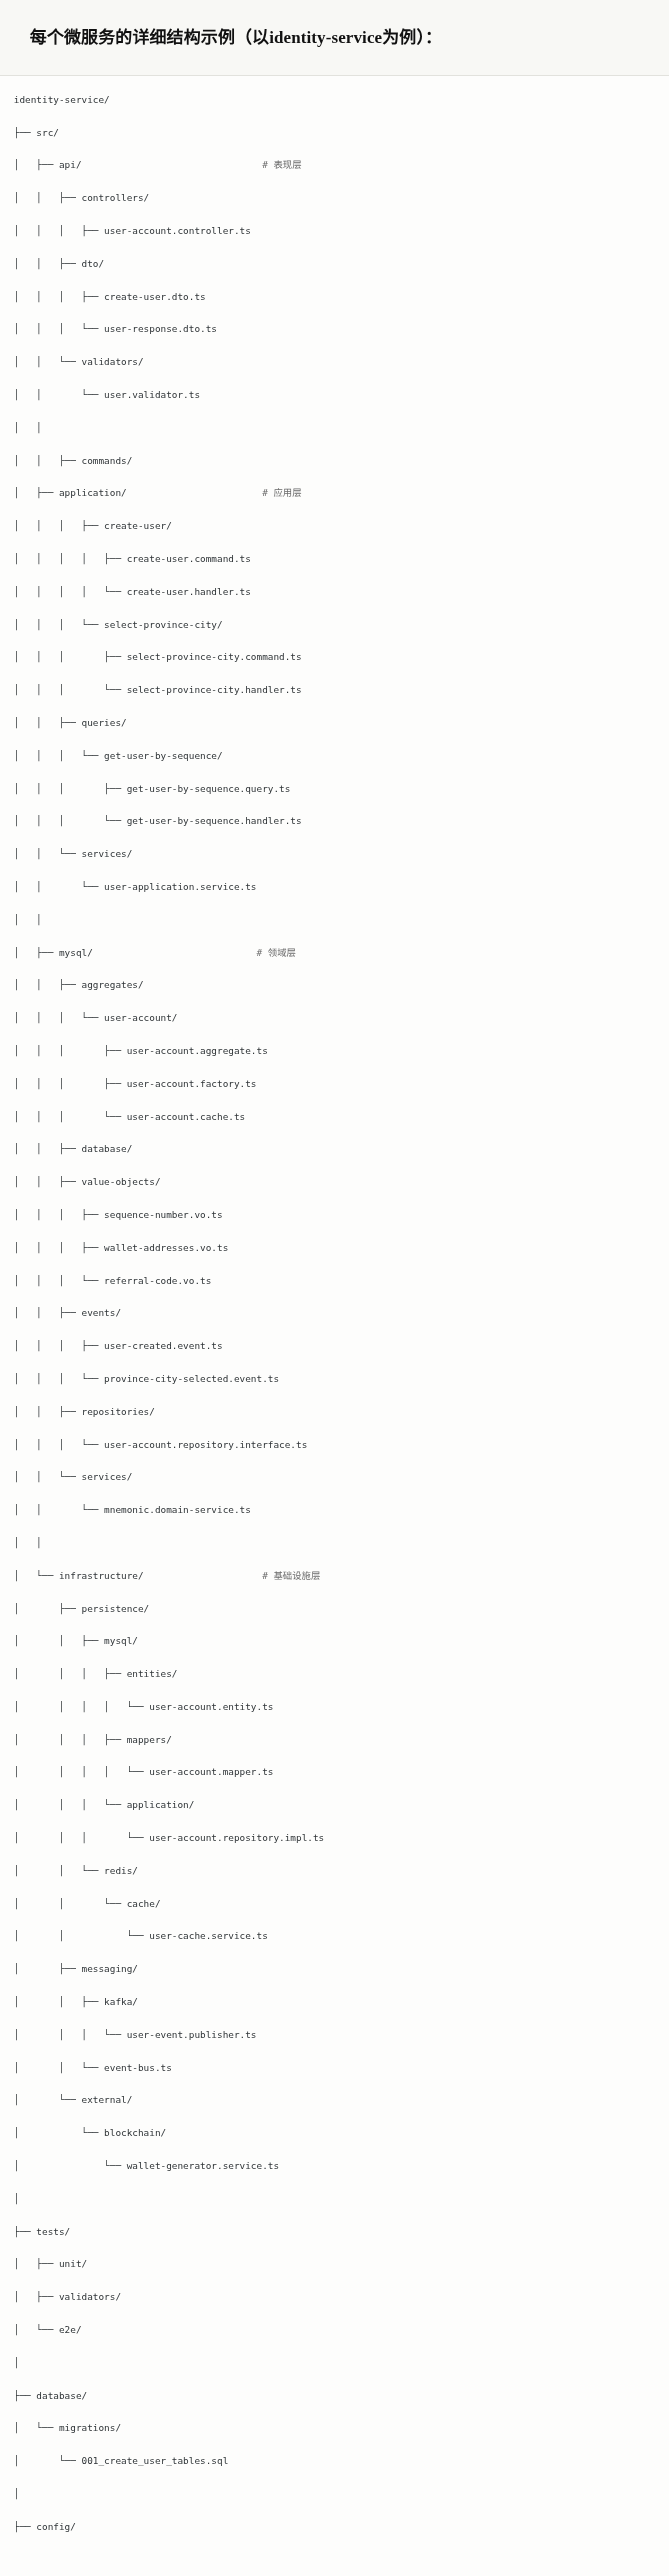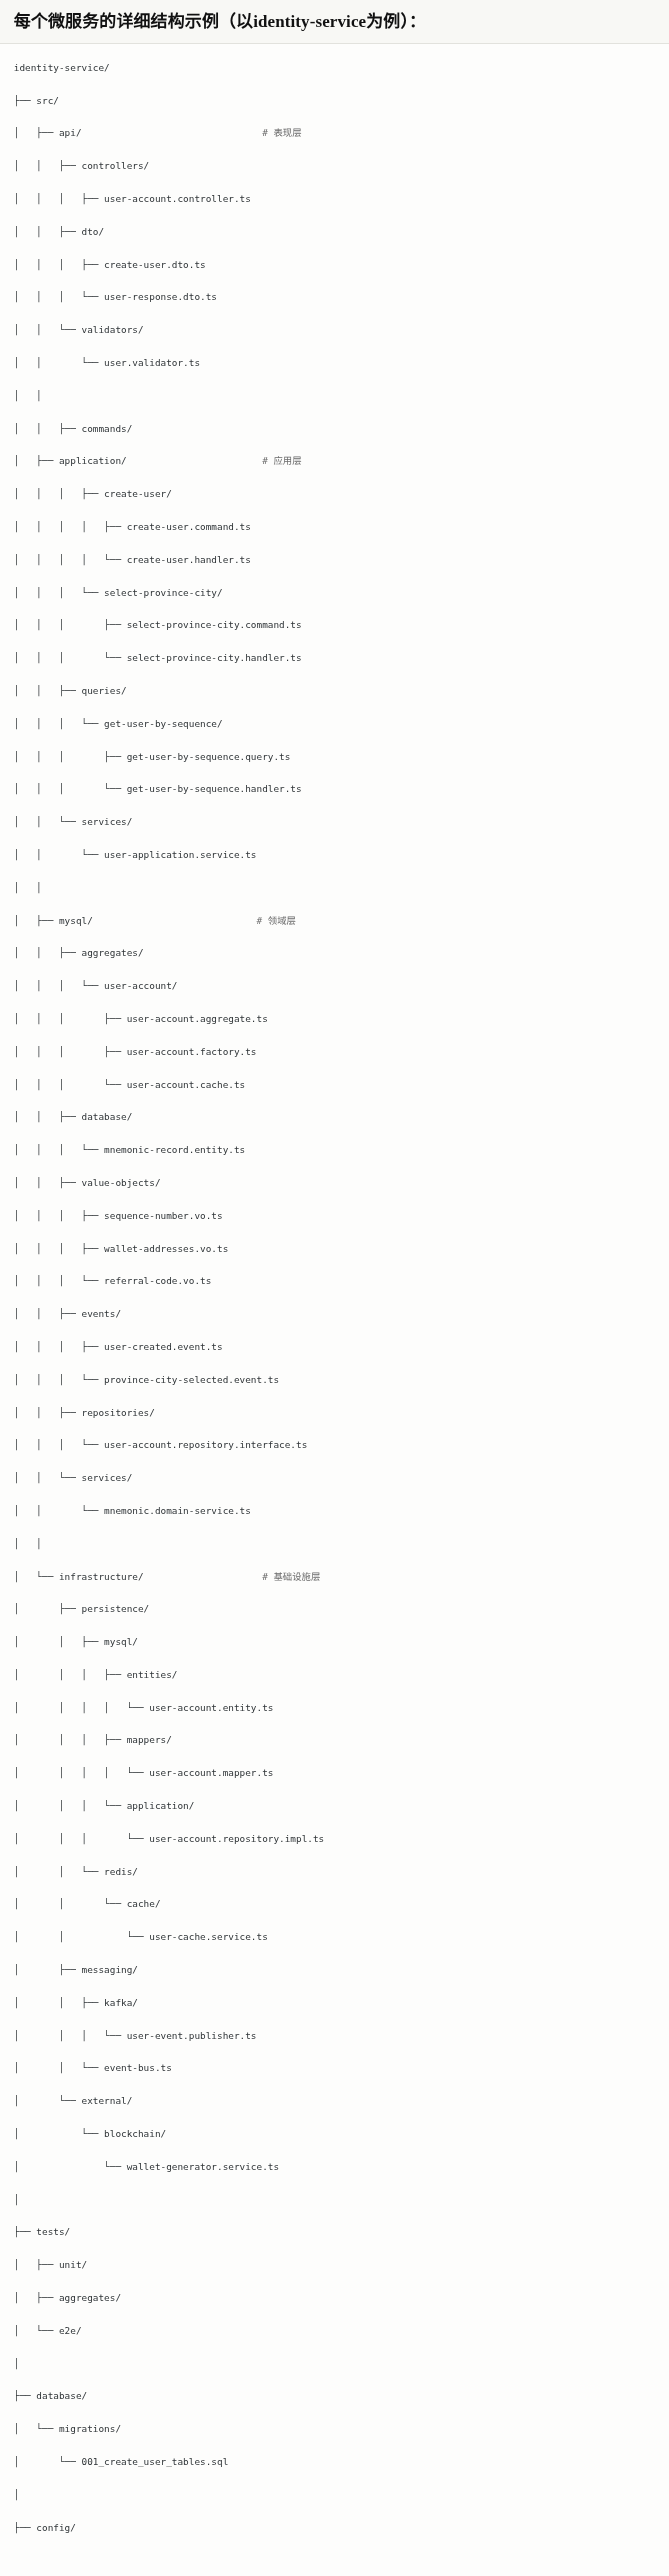--- a/index.html
+++ b/index.html
@@ -27,21 +27,21 @@
     padding: 11.3px 13.8px 10px 13.8px;
     box-sizing: border-box;
   }
   .header-title {
     font-family: "Liberation Serif", "DejaVu Serif", serif;
     font-weight: bold;
     font-size: 17px;
     line-height: 1.25;
     color: #111111;
     letter-spacing: 0.1px;
-    margin: 0;
+    margin: 16px;
   }
 
   
   .tree-block {
     background: #fdfdfc;
     padding: 16.3px 13.8px 16.3px 13.8px;
     box-sizing: border-box;
   }
   .tree {
     font-family: "DejaVu Sans Mono", "Liberation Mono", monospace;
@@ -100,21 +100,20 @@
 <span class="tree-row"><span class="tree-path">│   │   └── services/</span></span>
 <span class="tree-row"><span class="tree-path">│   │       └── user-application.service.ts</span></span>
 <span class="tree-row"><span class="tree-path">│   │</span></span>
 <span class="tree-row"><span class="tree-path">│   ├── mysql/</span><span>                             </span><span class="tree-comment"># 领域层</span></span>
 <span class="tree-row"><span class="tree-path">│   │   ├── aggregates/</span></span>
 <span class="tree-row"><span class="tree-path">│   │   │   └── user-account/</span></span>
 <span class="tree-row"><span class="tree-path">│   │   │       ├── user-account.aggregate.ts</span></span>
 <span class="tree-row"><span class="tree-path">│   │   │       ├── user-account.factory.ts</span></span>
 <span class="tree-row"><span class="tree-path">│   │   │       └── user-account.cache.ts</span></span>
 <span class="tree-row"><span class="tree-path">│   │   ├── database/</span></span>
-<span class="tree-row"><span class="tree-path">│   │   │   └── mnemonic-record.entity.ts</span></span>
 <span class="tree-row"><span class="tree-path">│   │   ├── value-objects/</span></span>
 <span class="tree-row"><span class="tree-path">│   │   │   ├── sequence-number.vo.ts</span></span>
 <span class="tree-row"><span class="tree-path">│   │   │   ├── wallet-addresses.vo.ts</span></span>
 <span class="tree-row"><span class="tree-path">│   │   │   └── referral-code.vo.ts</span></span>
 <span class="tree-row"><span class="tree-path">│   │   ├── events/</span></span>
 <span class="tree-row"><span class="tree-path">│   │   │   ├── user-created.event.ts</span></span>
 <span class="tree-row"><span class="tree-path">│   │   │   └── province-city-selected.event.ts</span></span>
 <span class="tree-row"><span class="tree-path">│   │   ├── repositories/</span></span>
 <span class="tree-row"><span class="tree-path">│   │   │   └── user-account.repository.interface.ts</span></span>
 <span class="tree-row"><span class="tree-path">│   │   └── services/</span></span>
@@ -135,21 +134,21 @@
 <span class="tree-row"><span class="tree-path">│       ├── messaging/</span></span>
 <span class="tree-row"><span class="tree-path">│       │   ├── kafka/</span></span>
 <span class="tree-row"><span class="tree-path">│       │   │   └── user-event.publisher.ts</span></span>
 <span class="tree-row"><span class="tree-path">│       │   └── event-bus.ts</span></span>
 <span class="tree-row"><span class="tree-path">│       └── external/</span></span>
 <span class="tree-row"><span class="tree-path">│           └── blockchain/</span></span>
 <span class="tree-row"><span class="tree-path">│               └── wallet-generator.service.ts</span></span>
 <span class="tree-row"><span class="tree-path">│</span></span>
 <span class="tree-row"><span class="tree-path">├── tests/</span></span>
 <span class="tree-row"><span class="tree-path">│   ├── unit/</span></span>
-<span class="tree-row"><span class="tree-path">│   ├── aggregates/</span></span>
+<span class="tree-row"><span class="tree-path">│   ├── validators/</span></span>
 <span class="tree-row"><span class="tree-path">│   └── e2e/</span></span>
 <span class="tree-row"><span class="tree-path">│</span></span>
 <span class="tree-row"><span class="tree-path">├── database/</span></span>
 <span class="tree-row"><span class="tree-path">│   └── migrations/</span></span>
 <span class="tree-row"><span class="tree-path">│       └── 001_create_user_tables.sql</span></span>
 <span class="tree-row"><span class="tree-path">│</span></span>
 <span class="tree-row"><span class="tree-path">├── config/</span></span>
 
 
 

